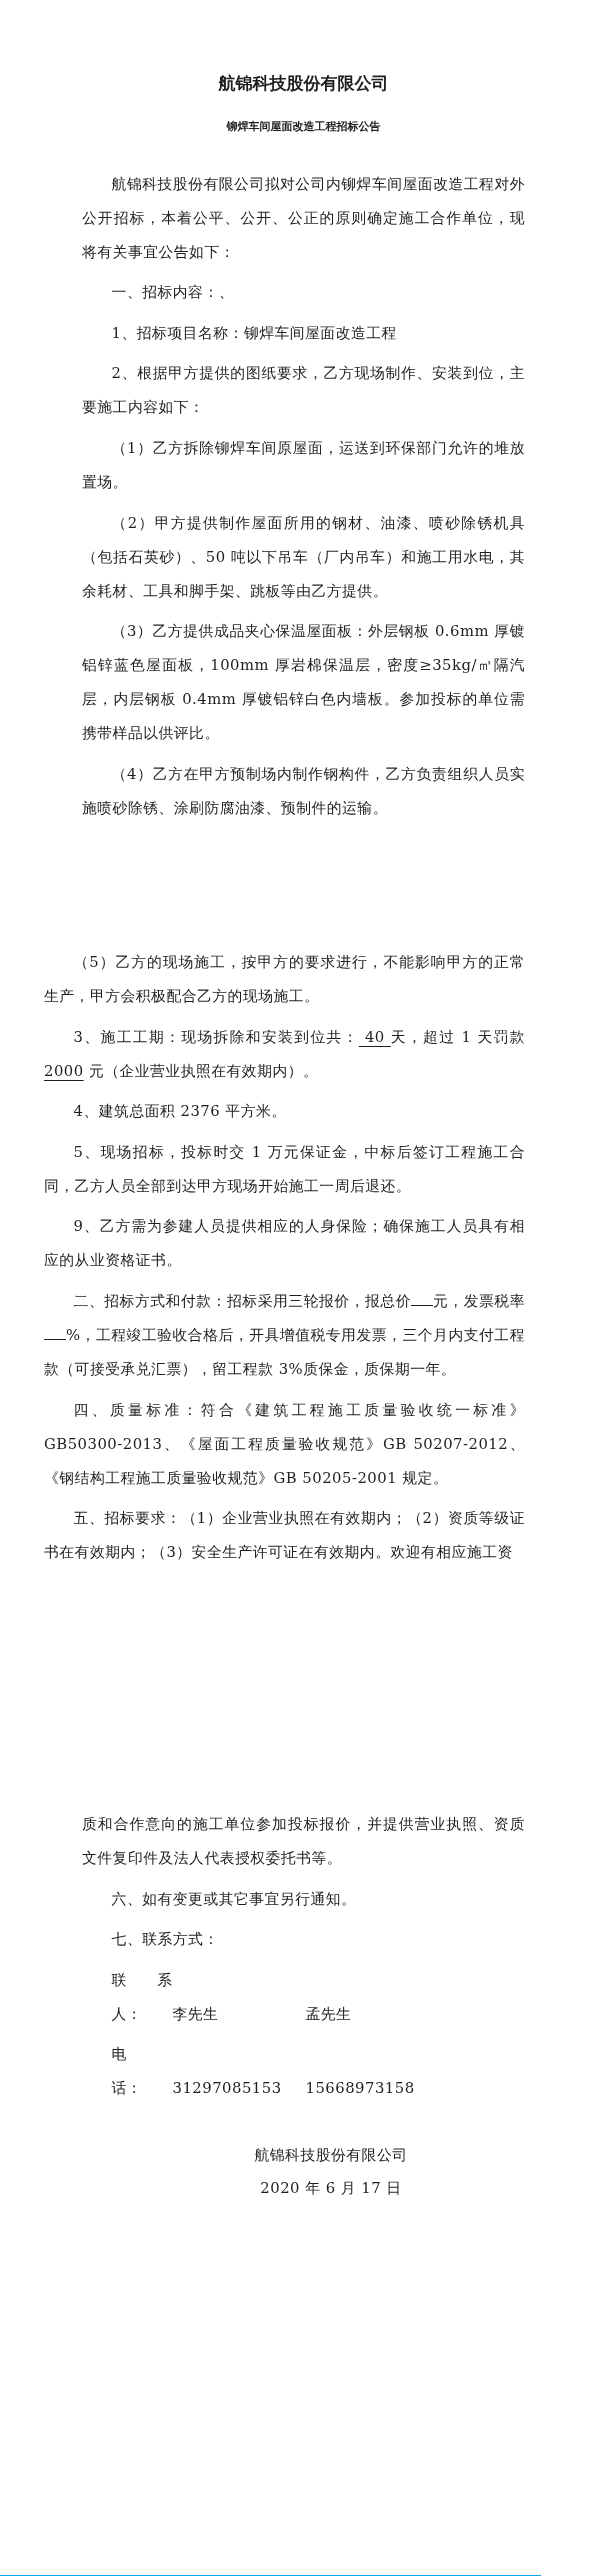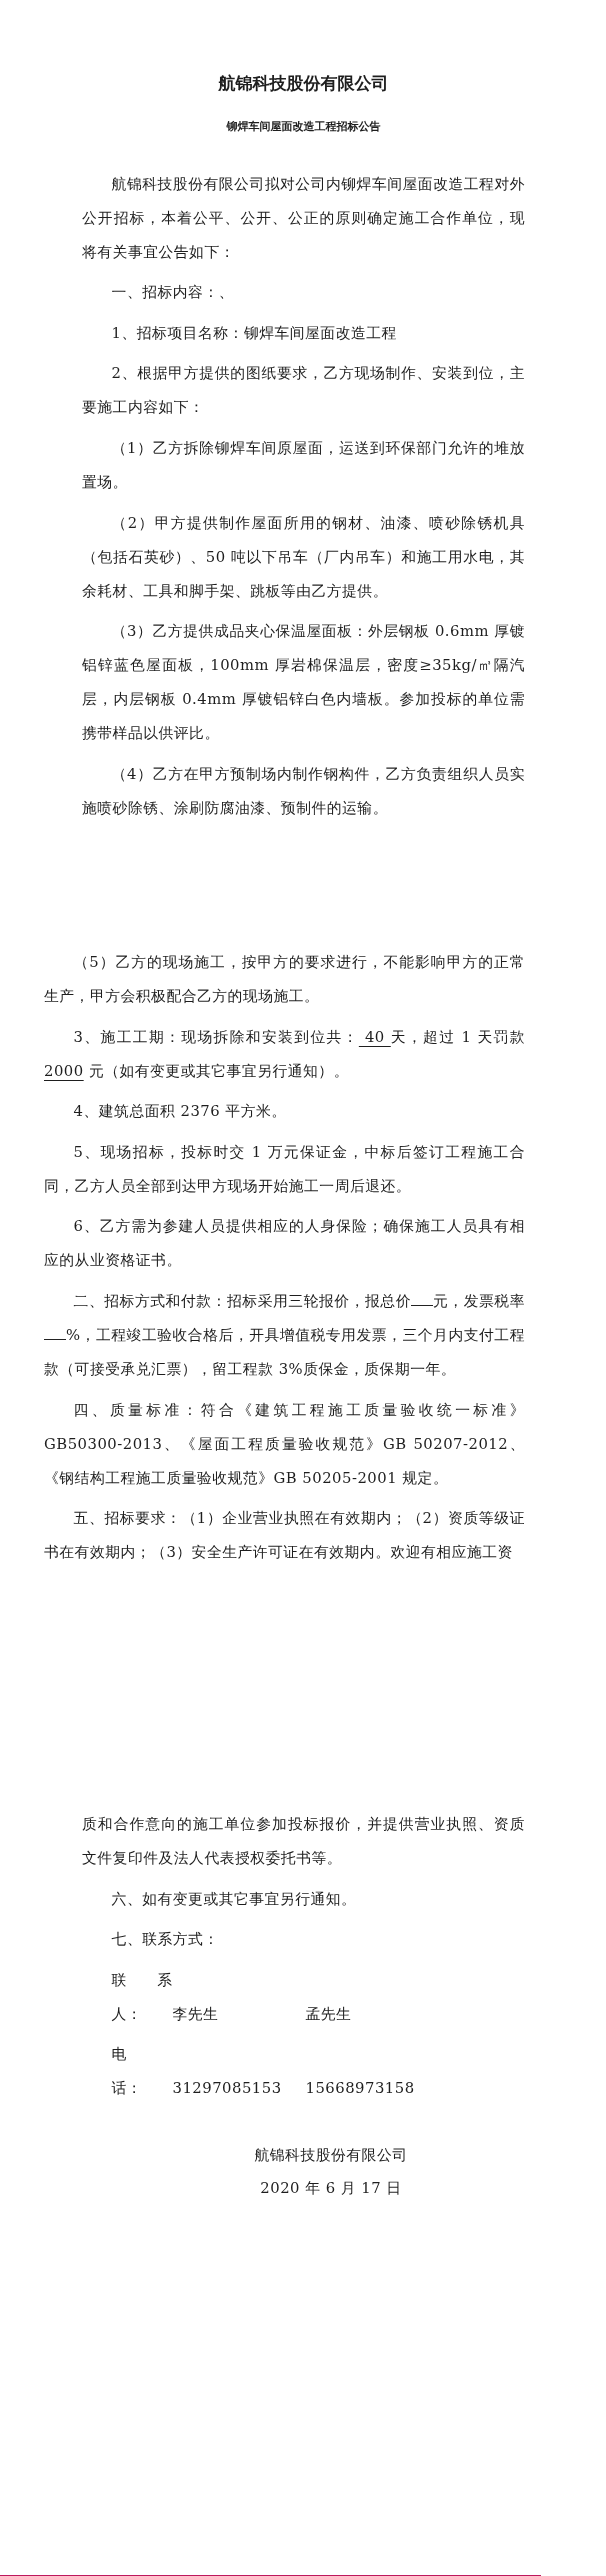--- a/index.html
+++ b/index.html
@@ -1,17 +1,17 @@
 <!DOCTYPE html>
 <html lang="zh" style="font-size:8.7px"><head>
 <meta charset="utf-8">
 <style>
   html,body{margin:0;padding:0;background:#ffffff;}
   .doc{
-    width:541px;height:2576px;background:#be185d;color:#1e1e1e;
+    width:541px;height:2576px;background:#0ea5e9;color:#1e1e1e;
     font-family:"DejaVu Serif","Liberation Serif",serif;
     font-size:14.8px;overflow:hidden;
   }
   .page{
     width:607px;box-sizing:border-box;overflow:hidden;
     padding-left:82px;padding-right:82px;background:#ffffff;
   }
   .page-1{height:858px;padding-top:71px;}
   .page-2{height:859px;padding-top:87px;padding-left:44px;}
   .page-3{height:858px;padding-top:90px;}
@@ -55,24 +55,24 @@
     <p class="p">1、招标项目名称：铆焊车间屋面改造工程</p>
     <p class="p">2、根据甲方提供的图纸要求，乙方现场制作、安装到位，主要施工内容如下：</p>
     <p class="p">（1）乙方拆除铆焊车间原屋面，运送到环保部门允许的堆放置场。</p>
     <p class="p">（2）甲方提供制作屋面所用的钢材、油漆、喷砂除锈机具（包括石英砂）、50 吨以下吊车（厂内吊车）和施工用水电，其余耗材、工具和脚手架、跳板等由乙方提供。</p>
     <p class="p">（3）乙方提供成品夹心保温屋面板：外层钢板 0.6mm 厚镀铝锌蓝色屋面板，100mm 厚岩棉保温层，密度≥35kg/㎥隔汽层，内层钢板 0.4mm 厚镀铝锌白色内墙板。参加投标的单位需携带样品以供评比。</p>
     <p class="p">（4）乙方在甲方预制场内制作钢构件，乙方负责组织人员实施喷砂除锈、涂刷防腐油漆、预制件的运输。</p>
   </section>
 
   <section class="page page-2">
     <p class="p">（5）乙方的现场施工，按甲方的要求进行，不能影响甲方的正常生产，甲方会积极配合乙方的现场施工。</p>
-    <p class="p"><span>3、施工工期：现场拆除和安装到位共：</span><span class="u"> 40 </span><span>天，超过 1 天罚款 </span><span class="u">2000</span><span> 元（如有变更或其它事宜另行通知）。</span></p>
+    <p class="p"><span>3、施工工期：现场拆除和安装到位共：</span><span class="u"> 40 </span><span>天，超过 1 天罚款 </span><span class="u">2000</span><span> 元（企业营业执照在有效期内）。</span></p>
     <p class="p">4、建筑总面积 2376 平方米。</p>
     <p class="p">5、现场招标，投标时交 1 万元保证金，中标后签订工程施工合同，乙方人员全部到达甲方现场开始施工一周后退还。</p>
-    <p class="p">6、乙方需为参建人员提供相应的人身保险；确保施工人员具有相应的从业资格证书。</p>
+    <p class="p">9、乙方需为参建人员提供相应的人身保险；确保施工人员具有相应的从业资格证书。</p>
     <p class="p"><span>二、招标方式和付款：招标采用三轮报价，报总价</span><span class="blank"></span><span>元，发票税率</span><span class="blank"></span><span>%，工程竣工验收合格后，开具增值税专用发票，三个月内支付工程款（可接受承兑汇票），留工程款 3%质保金，质保期一年。</span></p>
     <p class="p">四、质量标准：符合《建筑工程施工质量验收统一标准》GB50300-2013、《屋面工程质量验收规范》GB 50207-2012、《钢结构工程施工质量验收规范》GB 50205-2001 规定。</p>
     <p class="p">五、招标要求：（1）企业营业执照在有效期内；（2）资质等级证书在有效期内；（3）安全生产许可证在有效期内。欢迎有相应施工资</p>
   </section>
 
   <section class="page page-3">
     <p class="p noindent">质和合作意向的施工单位参加投标报价，并提供营业执照、资质文件复印件及法人代表授权委托书等。</p>
     <p class="p">六、如有变更或其它事宜另行通知。</p>
     <p class="p">七、联系方式：</p>
     <p class="p contact-row"><span class="c-label">联系人：</span><span class="c-col">李先生</span><span>孟先生</span></p>

